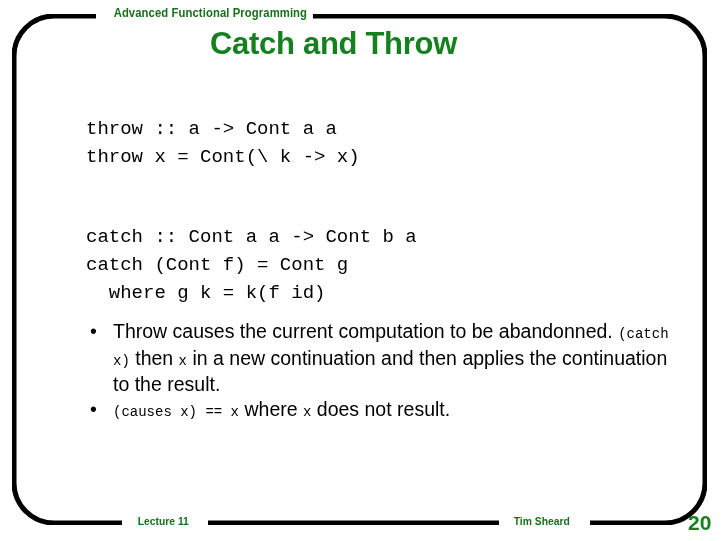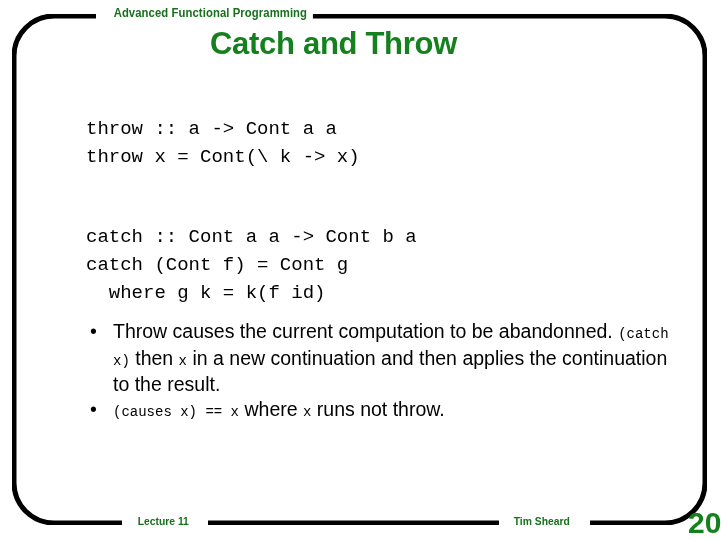--- a/index.html
+++ b/index.html
@@ -119,21 +119,21 @@
     transform-origin: left center;
   }
   #footer-lecture { left: 133px; }
   #footer-author  { left: 509px; }
 
   .page-number {
     position: absolute;
     left: 688px;
     top: 509px;
     font-family: "Liberation Sans", sans-serif;
-    font-size: 30px;
+    font-size: 21px;
     font-weight: bold;
     color: #15801e;
     line-height: 27px;
   }
 </style>
 </head>
 <body>
 
 <div id="slide-frame">
   <svg width="695" height="511" viewBox="0 0 695 511" fill="none">
@@ -165,20 +165,20 @@
 
 <pre class="code-block" id="code-throw">throw :: a -&gt; Cont a a
 throw x = Cont(\ k -&gt; x)</pre>
 
 <pre class="code-block" id="code-catch">catch :: Cont a a -&gt; Cont b a
 catch (Cont f) = Cont g
   where g k = k(f id)</pre>
 
 <ul class="bullets" id="bullet-list">
     <li><span class="bullet-dot">•</span><span>Throw causes the current computation to be abandonned. </span><span class="mono">(catch x)</span><span> then </span><span class="mono">x</span><span> in a new continuation and then applies the continuation to the result.</span></li>
-    <li><span class="bullet-dot">•</span><span class="mono">(causes x) == x</span><span> where </span><span class="mono">x</span><span> runs not throw.</span></li>
+    <li><span class="bullet-dot">•</span><span class="mono">(causes x) == x</span><span> where </span><span class="mono">x</span><span> does not result.</span></li>
   </ul>
 
 <div class="footer-label" id="footer-lecture">Lecture 11</div>
 
 <div class="footer-label" id="footer-author">Tim Sheard</div>
 
 <div class="page-number">20</div>
 
 </body></html>

